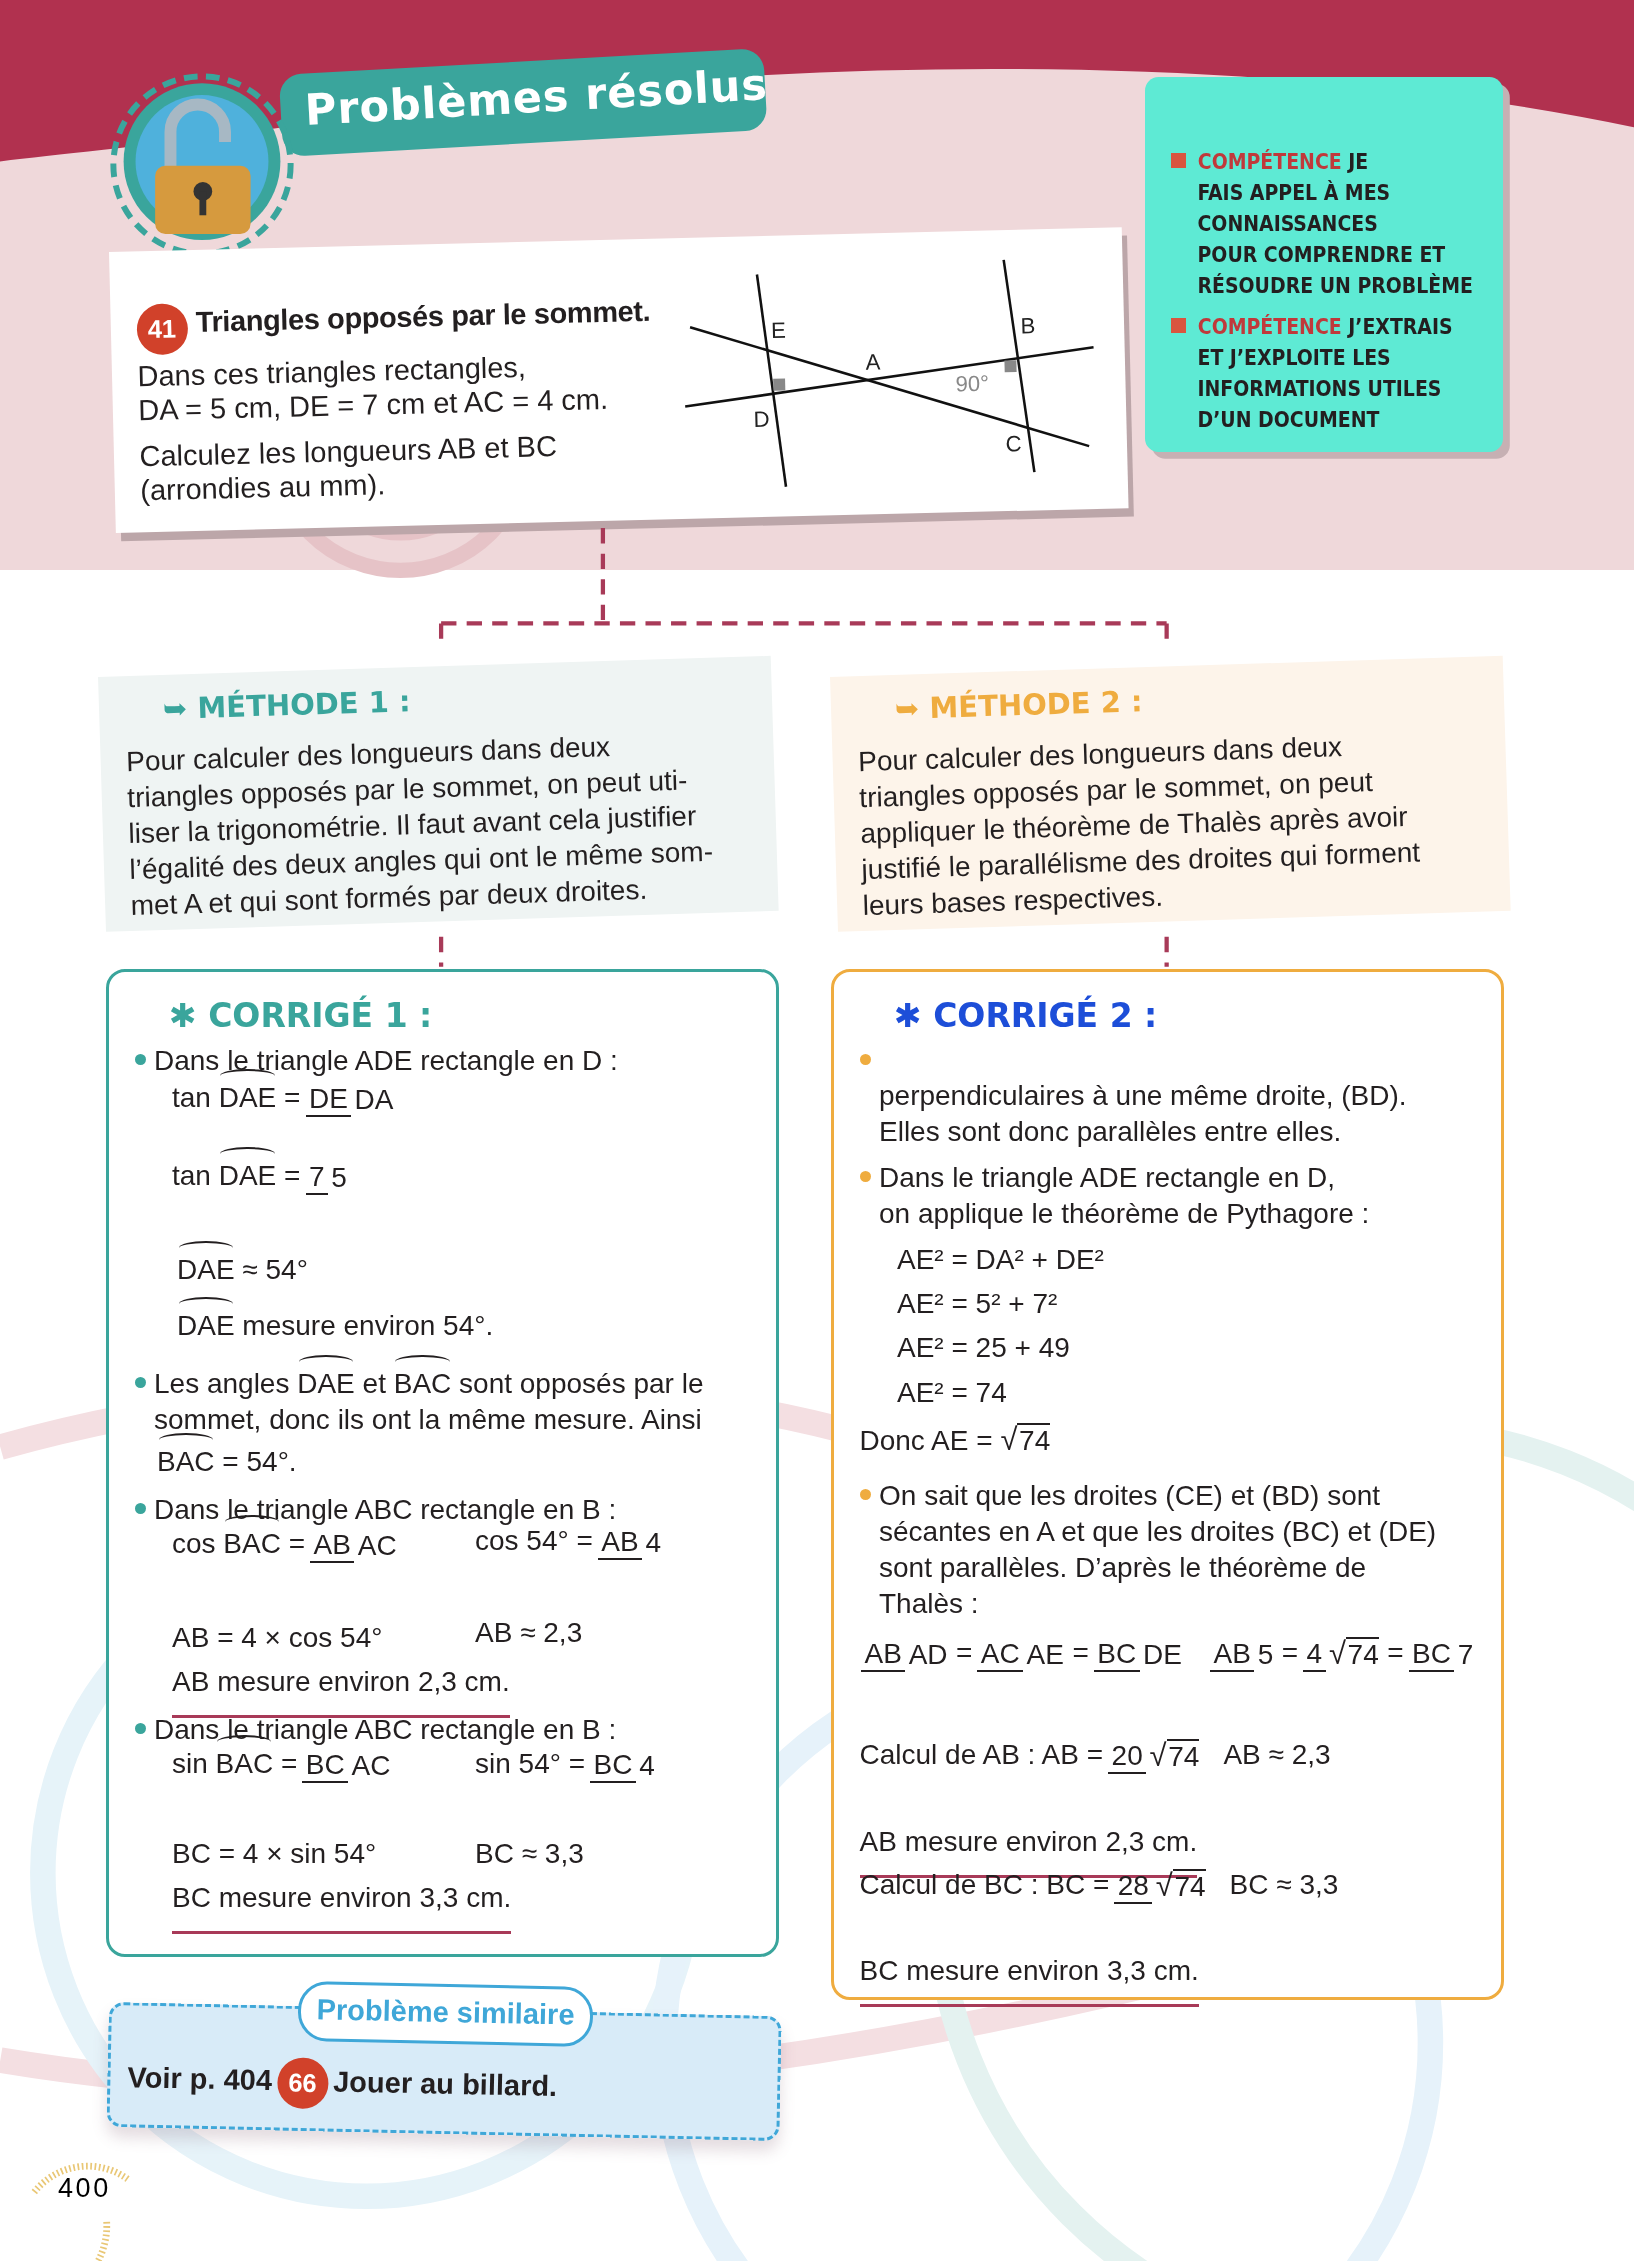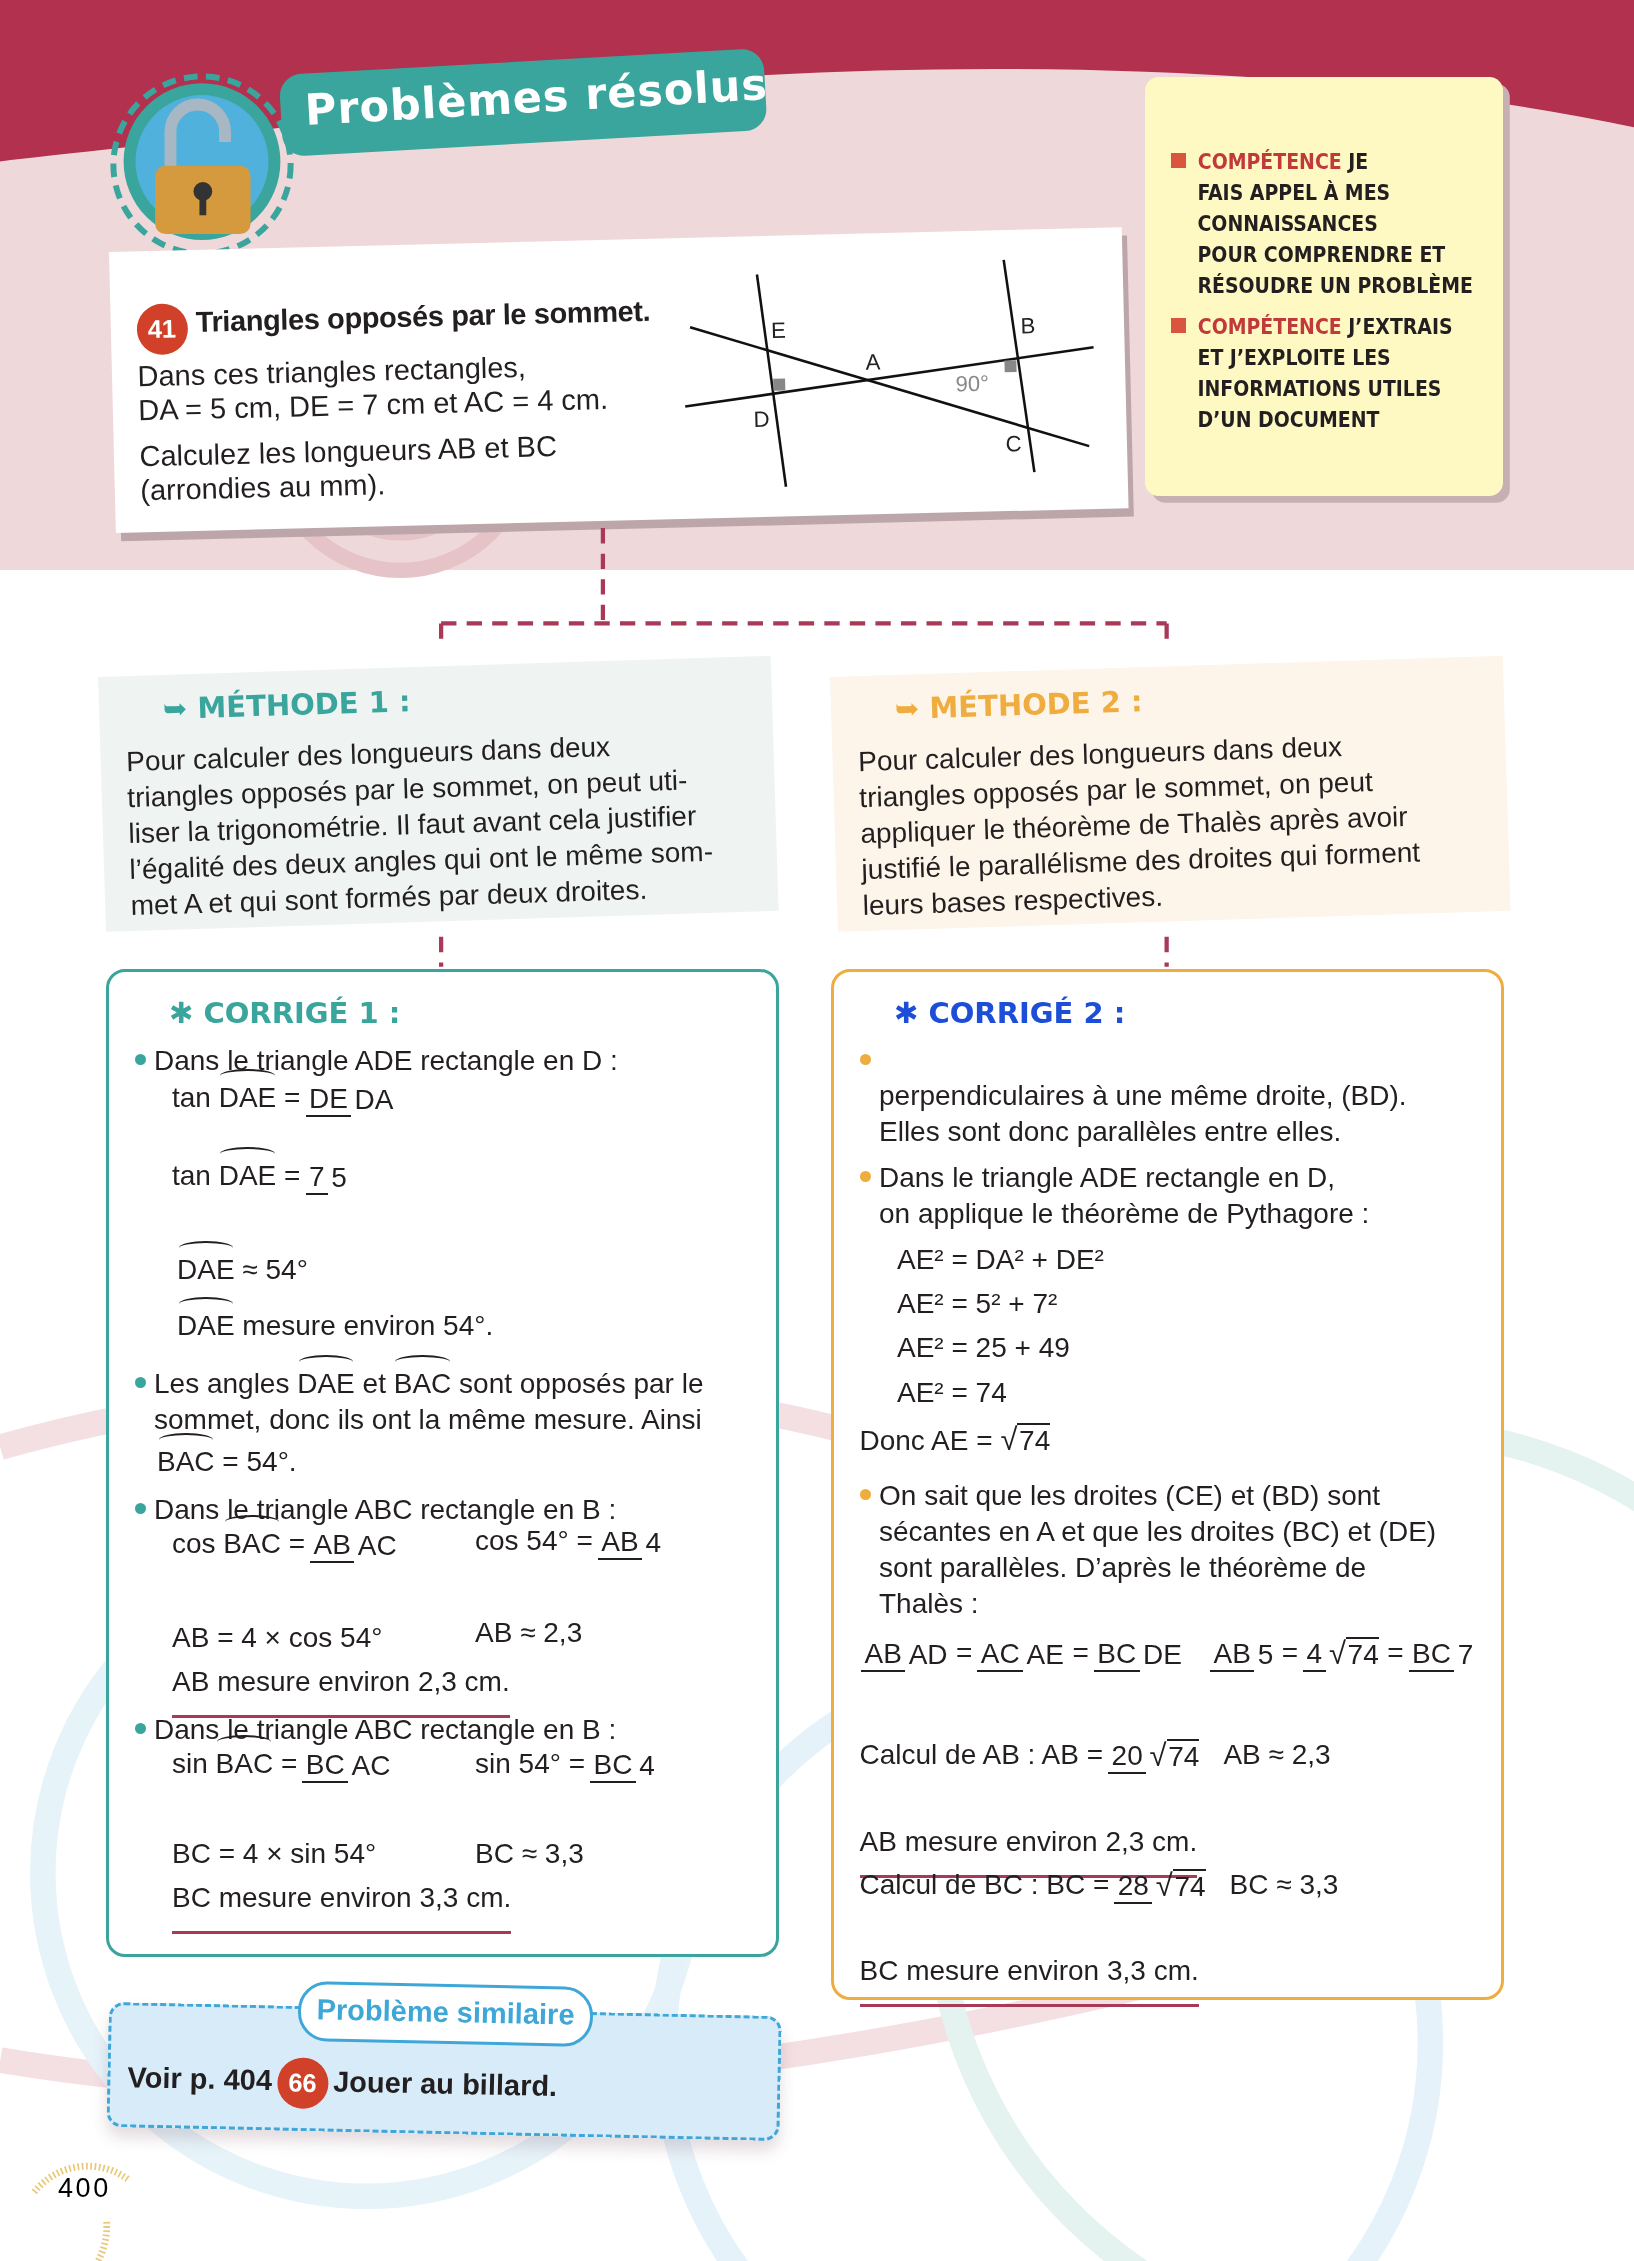--- a/index.html
+++ b/index.html
@@ -14,21 +14,21 @@
 
   
   #header-banner { left:281px; top:75px; width:485px; height:82px; background:#3aa59c;
          border-radius:22px; transform:rotate(-3.2deg); transform-origin:left center; }
   #header-title { left:305px; top:85px; font-size:43px; font-weight:900; color:#fff;
          transform:rotate(-3.2deg); transform-origin:left center; letter-spacing:0.9px;
          font-family:"DejaVu Sans", sans-serif; }
   #lock-badge { left:104px; top:72px; width:196px; height:186px; }
 
   
-  #competence-card { left:1145px; top:77px; width:358px; height:419px; background:#fef9c3;
+  #competence-card { left:1145px; top:77px; width:358px; height:375px; background:#5eead4;
          border-radius:13.6px; box-shadow:6.8px 6.8px 0 #c6b0b3;text-decoration:underline; }
   .comp-item { position:absolute; left:25.5px; width:324px; font-family:"DejaVu Sans Condensed","DejaVu Sans",sans-serif;
          font-weight:bold; font-size:21px; line-height:31px; color:#231f20; text-transform:uppercase; }
   .comp-square { display:inline-block; width:15.3px; height:15.3px; background:#d9553f; margin-right:12px; vertical-align:0.9px; }
   .comp-label { color:#c0393b; }
 
   
   #problem-card { left:109px; top:252px; width:1013px; height:281px; background:#fff;
          transform:rotate(-1.4deg); transform-origin:left top; box-shadow:5.1px 8.5px 0 #bca6a9; }
   #problem-num { position:absolute; left:25.5px; top:53px; width:51px; height:51px; border-radius:50%;
@@ -46,21 +46,21 @@
   #method2 { left:830px; top:677px; background:#fdf4ea; }
   .method-title { position:absolute; left:64px; top:17px; font-size:29px; font-weight:900; font-family:"DejaVu Sans",sans-serif; }
   #method1 .method-title { color:#3aa59c; }
   #method2 .method-title { color:#efac3f; }
   .method-text { position:absolute; left:25.5px; top:68px; width:630px; font-size:28px; line-height:36px; color:#231f20; }
 
   
   .corrige-box { position:absolute; background:#fff; border-radius:19px; }
   #corrige1 { left:106px; top:969px; width:667px; height:982px; border:3.4px solid #3aa59c; }
   #corrige2 { left:831px; top:969px; width:667px; height:1025px; border:3.4px solid #efac3f; }
-  .corrige-title { position:absolute; top:24px; left:60px; font-size:29px; font-weight:900; font-family:"DejaVu Sans",sans-serif; }
+  .corrige-title { position:absolute; top:24px; left:60px; font-size:33px; font-weight:900; font-family:"DejaVu Sans",sans-serif; }
   #corrige1 .corrige-title { color:#3aa59c; }
   #corrige2 .corrige-title { color:#1d4ed8; }
   .ln { position:absolute; font-size:28px; line-height:34px; white-space:nowrap; color:#231f20; }
   .bullet { display:inline-block; width:11px; height:11px; border-radius:50%; margin-right:8.5px; vertical-align:5.1px; }
   #corrige1 .bullet { background:#3aa59c; }
   #corrige2 .bullet { background:#efac3f; }
   .hat { position:relative; display:inline-block; }
   .hat::before { content:""; position:absolute; left:1.7px; right:1.7px; top:-12px; height:12px;
          border-top:2.1px solid #231f20; border-radius:50% 50% 0 0; }
   .frac { display:inline-flex; flex-direction:row; align-items:center; vertical-align:middle; margin:0 5.1px; }

